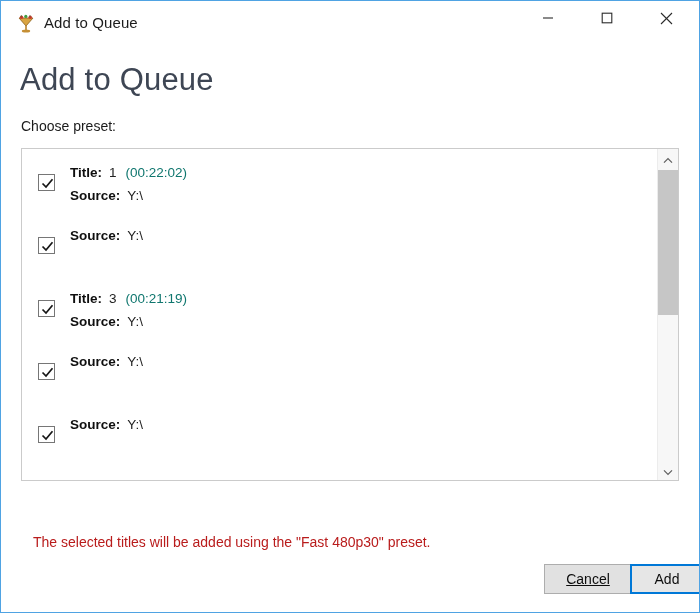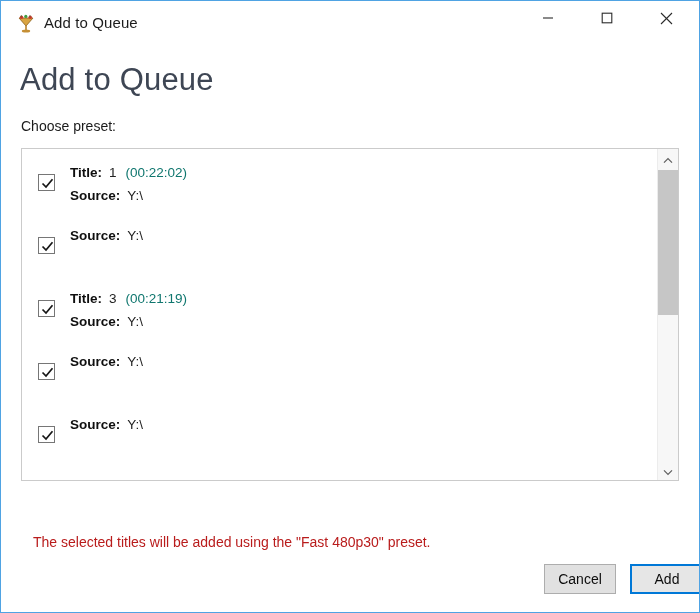--- a/index.html
+++ b/index.html
@@ -170,21 +170,22 @@
     display: flex; align-items: center; justify-content: center;
     font-size: 14px;
     color: #0d0d0d;
     background: #e1e1e1;
     border: 1px solid #adadad;
     cursor: default;
     white-space: nowrap;
   }
   #cancel-button {
     left: 543px; top: 564px;
-    width: 72px;
+    width: 88px;
+    text-decoration: underline;
   }
   #add-button {
     left: 629px; top: 564px;
     width: 74px;
     border: 2px solid #0078d7;
     background: #e6e6e6;
   }
 </style>
 </head>
 <body>

